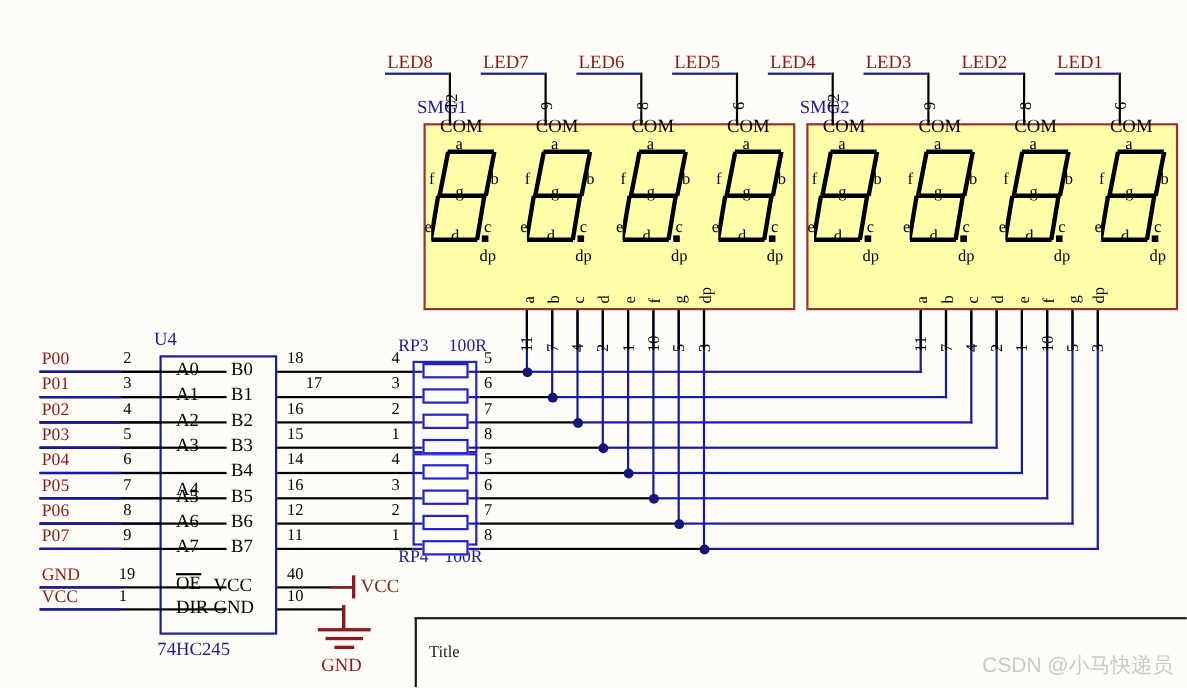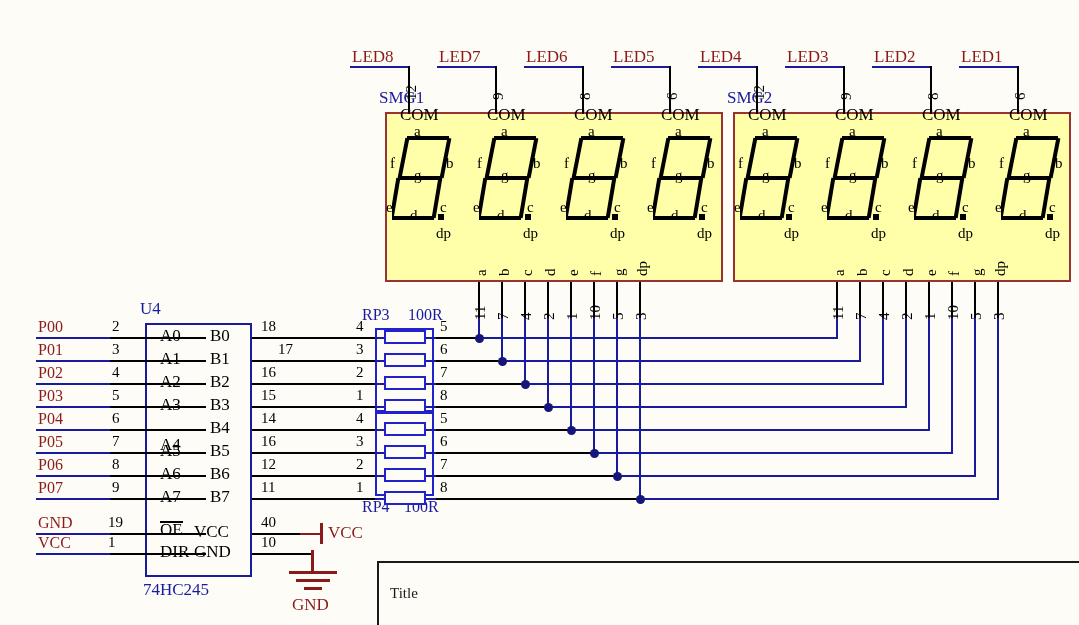--- a/index.html
+++ b/index.html
@@ -516,14 +516,15 @@
   <div class="abs powlbl" style="left:328px;top:524px;">VCC</div>
 
   <div class="abs wire-red v" style="left:311px;top:550px;width:3px;height:22px;"></div>
   <div class="abs wire-red h" style="left:289px;top:571px;width:48px;height:3px;"></div>
   <div class="abs wire-red h" style="left:296px;top:579px;width:34px;height:3px;"></div>
   <div class="abs wire-red h" style="left:304px;top:587px;width:18px;height:3px;"></div>
   <div class="abs powlbl" style="left:292px;top:596px;">GND</div>
 
   <div class="abs titlebox" style="left:377px;top:561px;width:702px;height:64px;"></div>
   <div class="abs titletxt" style="left:390px;top:568px;margin-top:17px;">Title</div>
+  <div class="abs wm" style="left:893px;top:592px;">CSDN @小马快递员</div>
 
 </div>
 
 </body></html>

